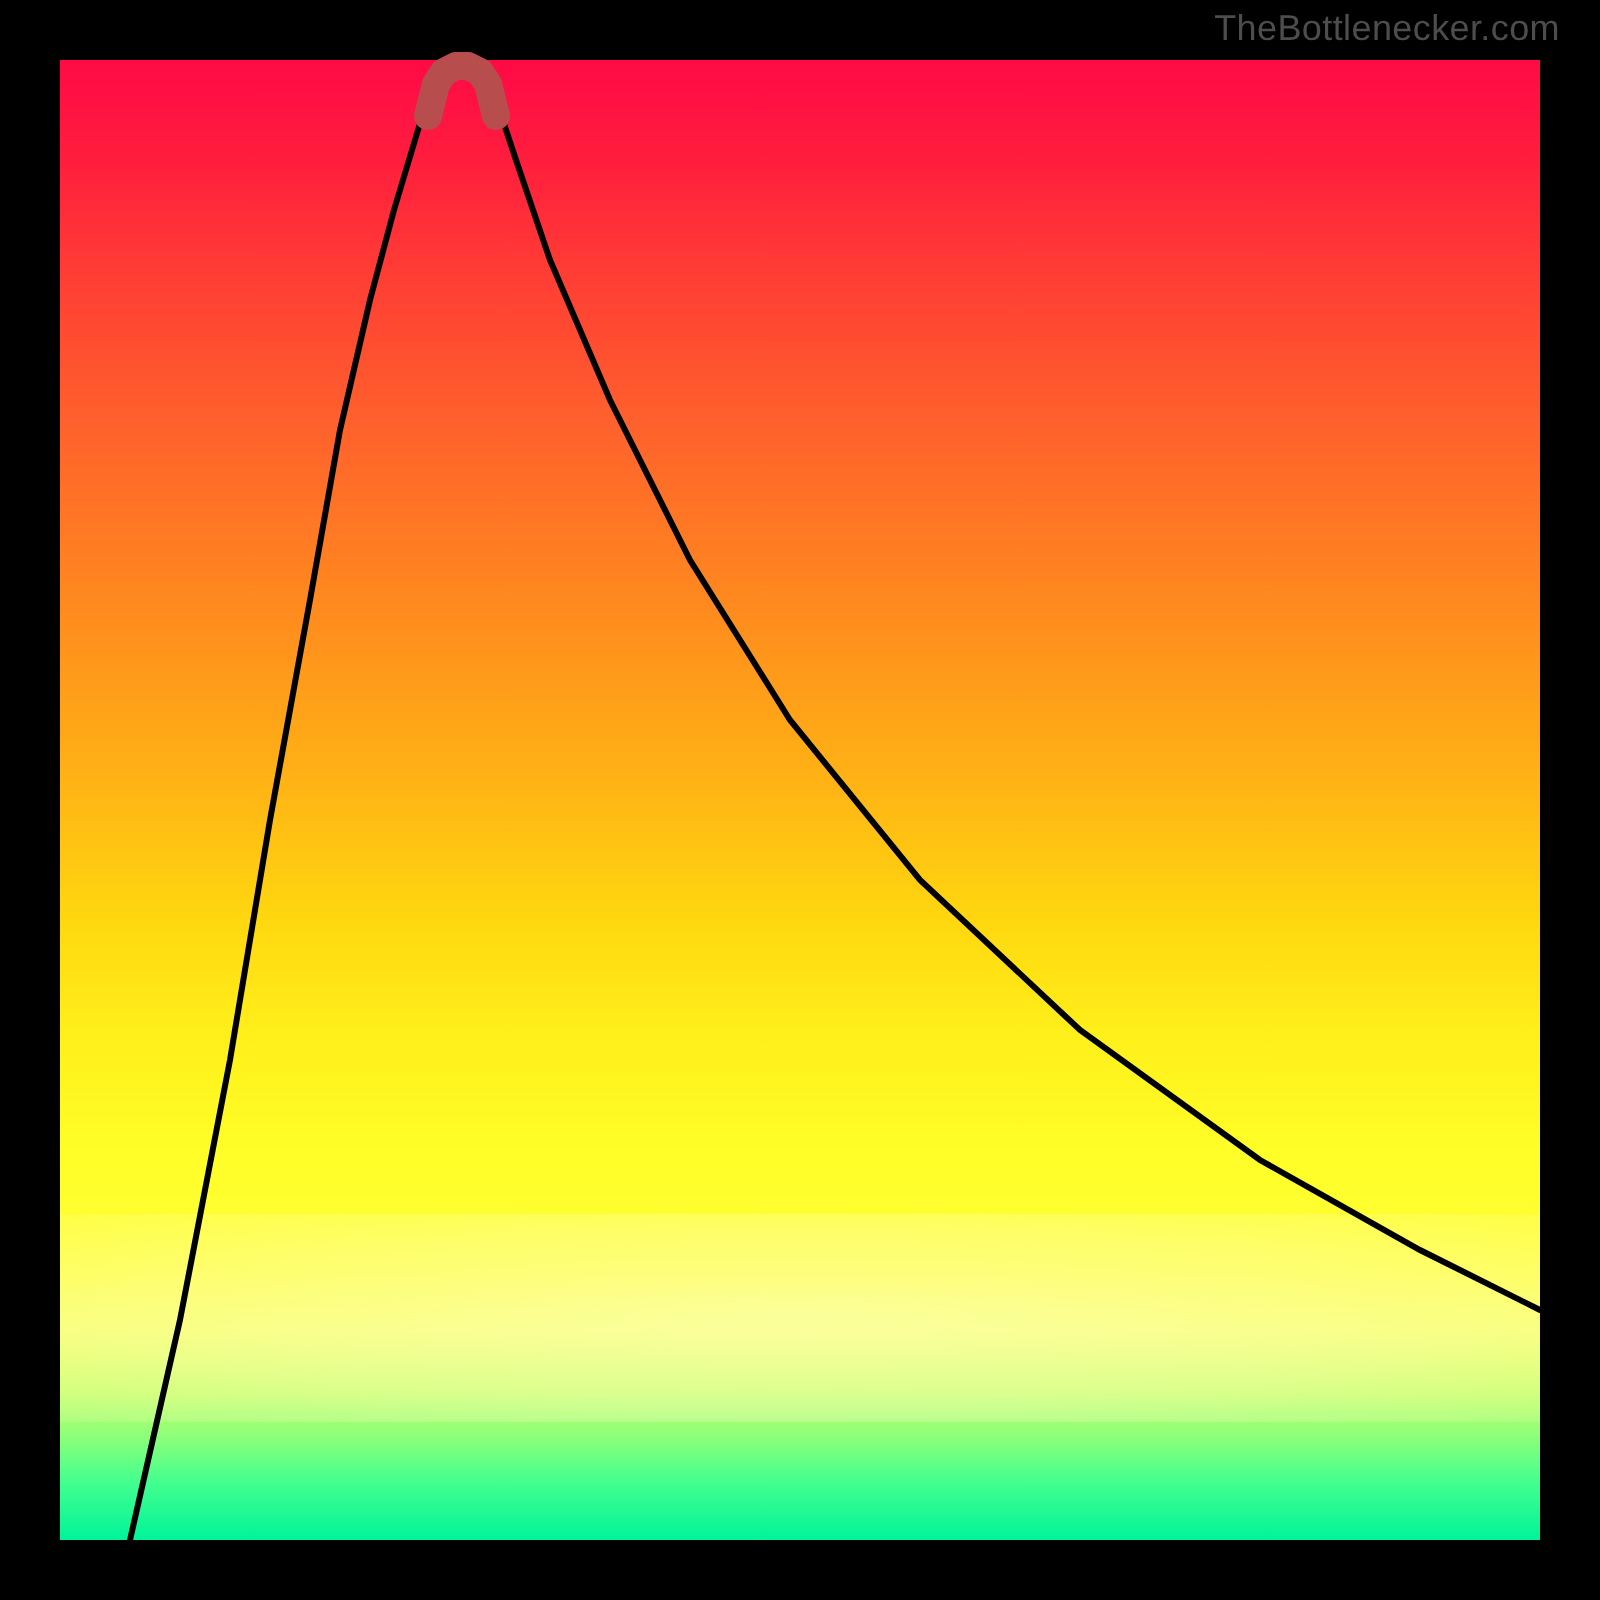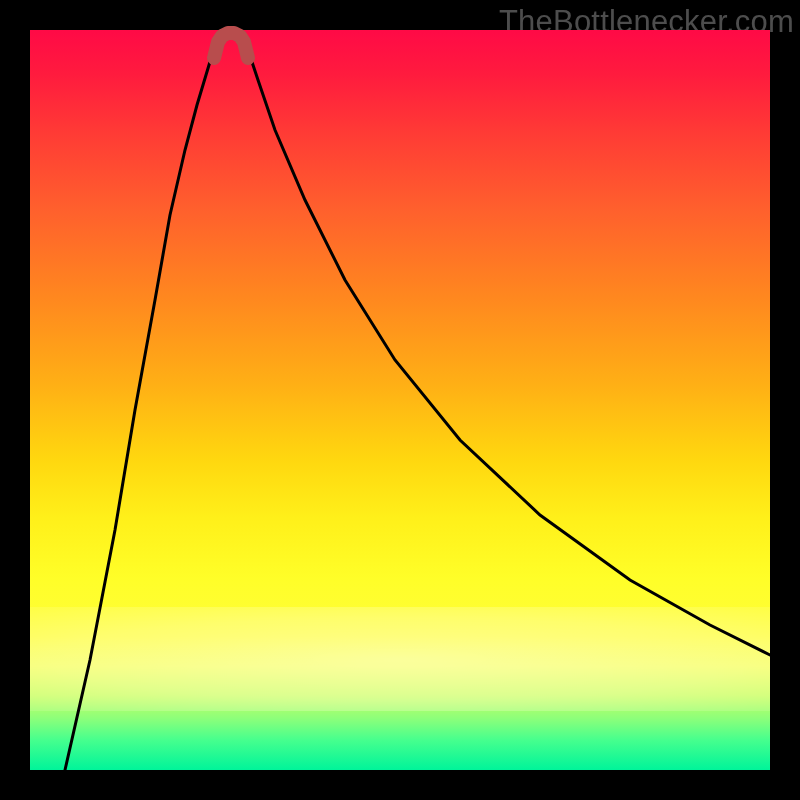--- a/index.html
+++ b/index.html
@@ -44,23 +44,23 @@
     background: radial-gradient(ellipse 120% 100% at 50% 50%,
       rgba(255,255,200,0.55) 0%,
       rgba(255,255,200,0.35) 40%,
       rgba(255,255,200,0.0) 80%);
     mix-blend-mode: screen;
     pointer-events: none;
   }
   .watermark {
     position: absolute;
     top: 4px;
-    right: 6px;
+    right: 20px;
     color: #4d4d4d;
-    font-size: 31px;
+    font-size: 18px;
     font-weight: 400;
     letter-spacing: 0.2px;
     user-select: none;
   }
   svg.curves {
     position: absolute;
     left: 0;
     top: 0;
     width: 100%;
     height: 100%;

